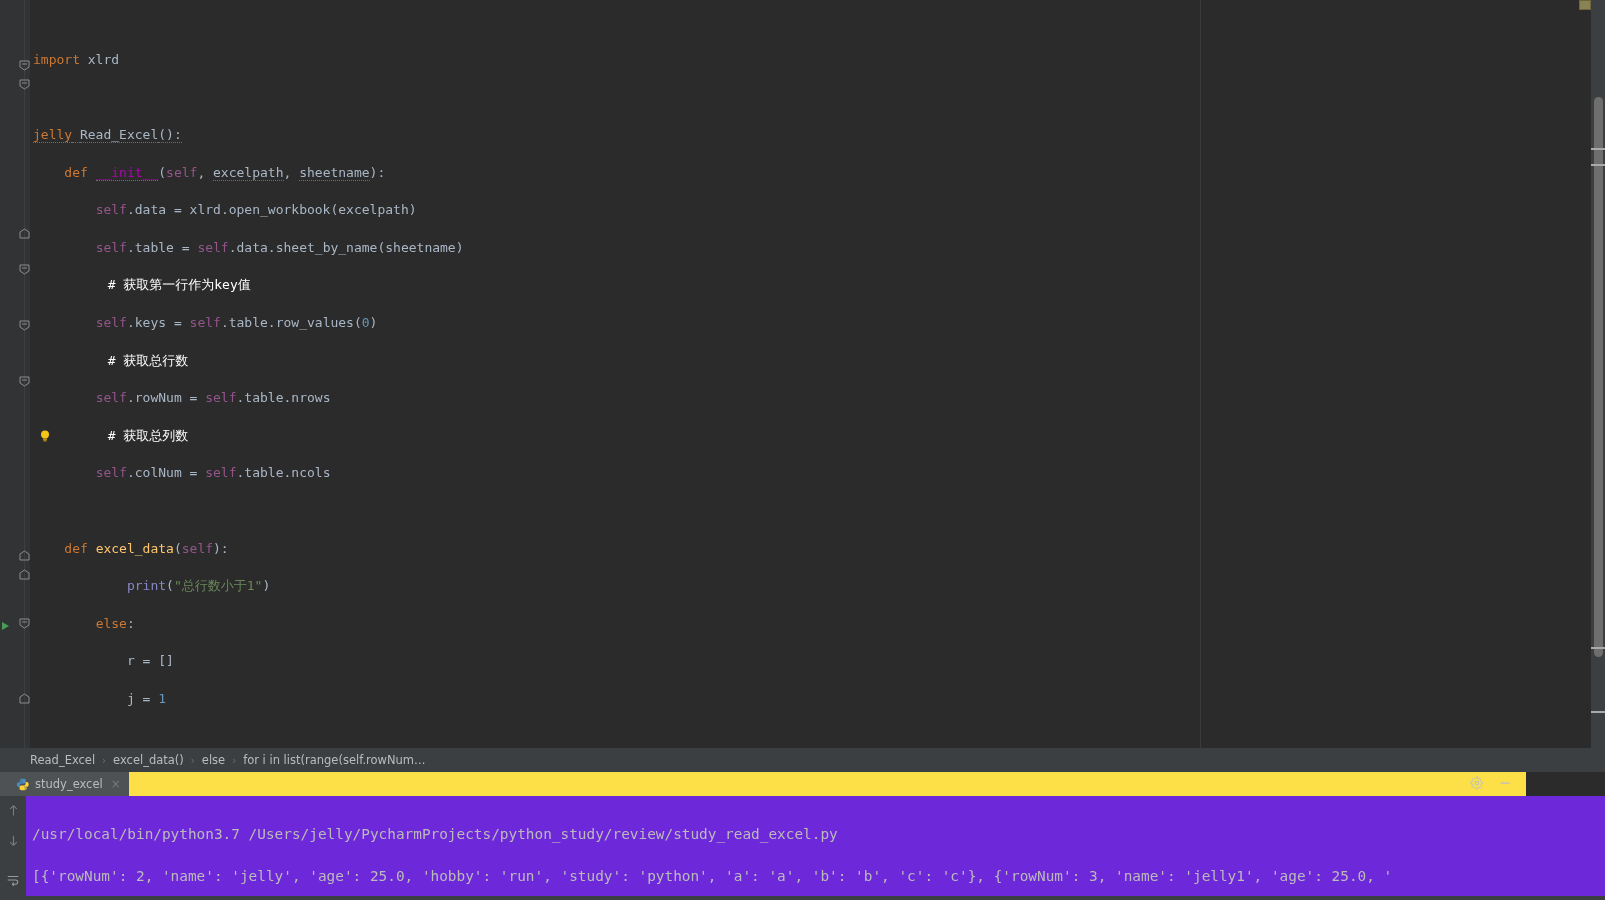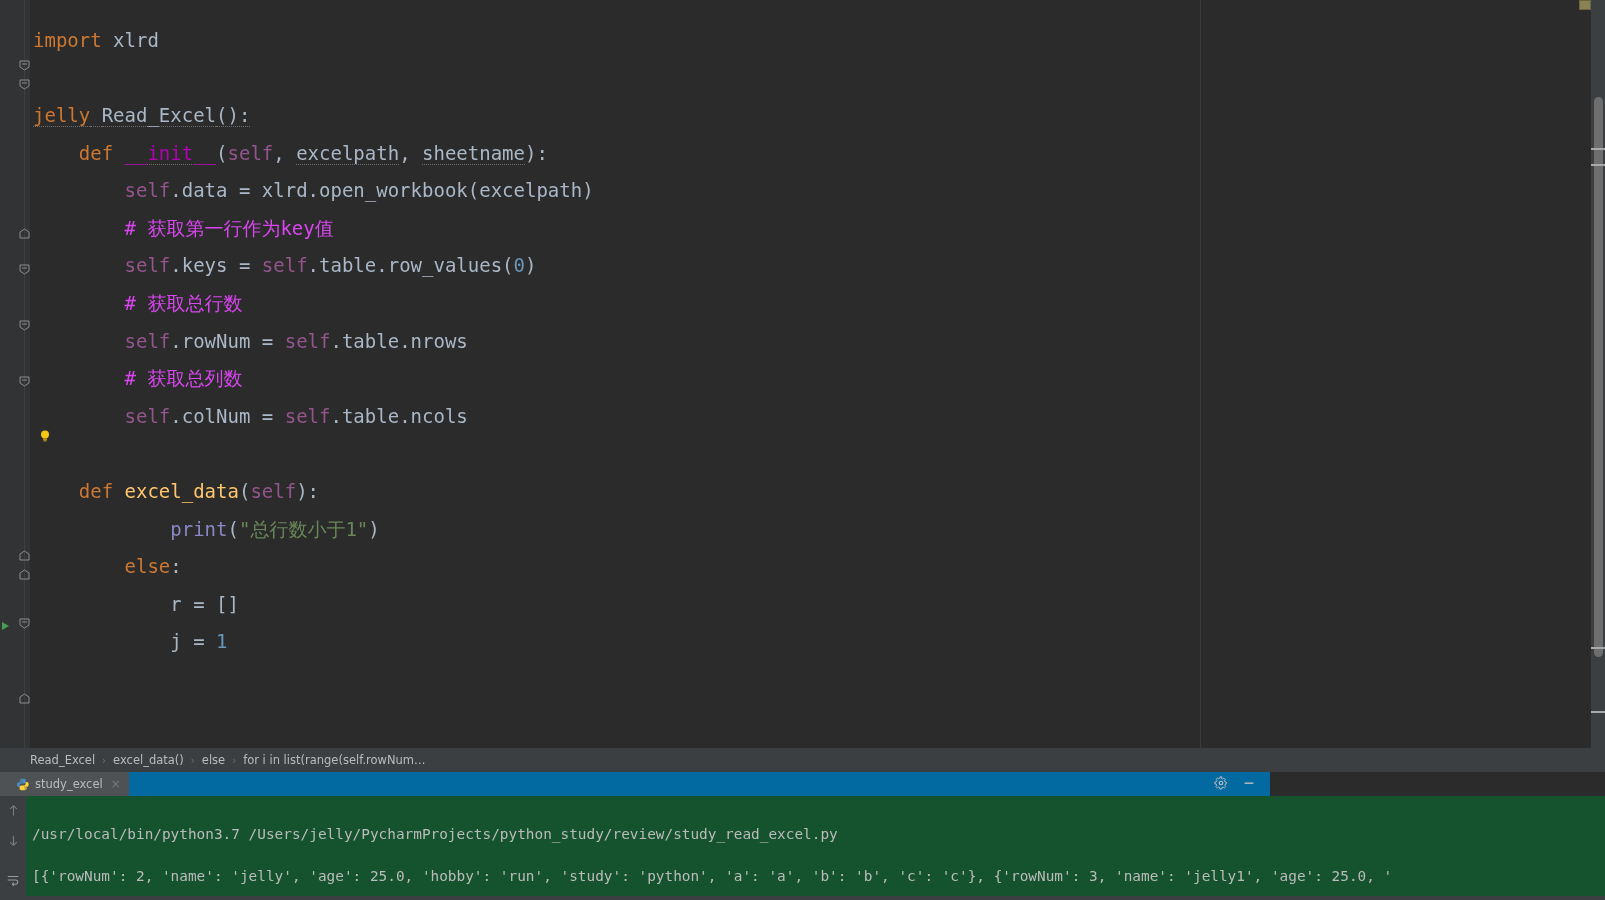--- a/index.html
+++ b/index.html
@@ -35,34 +35,34 @@
   }
   #bulb-icon {
     position: absolute; left: 38px; top: 428px;
     width: 14px; height: 14px;
   }
 
   
   #code {
     position: absolute; left: 30px; top: 0; width: 1170px; height: 748px;
     font-family: "DejaVu Sans Mono", monospace;
-    font-size: 19px;
+    font-size: 13px;
     line-height: 18.8px;
     color: #a9b7c6;
     white-space: pre;
-    padding-top: 12px;
+    padding-top: 32px;
     overflow: hidden;
   }
   #code .line { height: 18.8px; padding-left: 3px; }
 
   
   .kw   { color: #cc7832; }
   .str  { color: #6a8759; }
   .num  { color: #6897bb; }
-  .cmt  { color: #d946ef; }
+  .cmt  { color: #ffffff; margin-left: 12px; }
   .fn   { color: #ffc66d; }
   .self { color: #94558d; text-align: center; }
   .cls  { color: #a9b7c6; }
   .id   { color: #a9b7c6; }
   .magic{ color: #b200b2; }
   .bi   { color: #8888c6; }
   .dotted { border-bottom: 1px dotted #6e6e6e; }
 
   
   #margin-guide {
@@ -96,22 +96,22 @@
   }
   #breadcrumb .crumb { color: #bbbbbb; }
   #breadcrumb .sep { color: #6e6e6e; margin: 0 7px; font-size: 10px; }
 
   
   #run-window {
     position: absolute; left: 0; top: 772px; width: 1605px; height: 128px;
     background: #2b2b2b;
   }
   #run-tabbar {
-    position: absolute; left: 0; top: 0; width: 1270px; height: 24px;
-    background: #0369a1;
+    position: absolute; left: 0; top: 0; width: 1526px; height: 24px;
+    background: #fde047;
     display: flex; align-items: center;
   }
   #run-tab {
     display: flex; align-items: center; height: 24px;
     padding: 0 8px 0 16px; gap: 6px;
     background: #4e5254;
     font-family: "DejaVu Sans", sans-serif; font-size: 11.5px; color: #bbbbbb;
   }
   #py-icon { width: 13px; height: 13px; display:block; }
   #tab-close { color: #7a7a7a; font-size: 12px; margin-left: 2px; }
@@ -122,21 +122,21 @@
 
   #run-side {
     position: absolute; left: 0; top: 24px; width: 26px; height: 104px;
     background: #3c3f41;
     display: flex; flex-direction: column; align-items: center;
     padding-top: 6px; gap: 11px;
     color: #808080;
   }
   #console {
     position: absolute; left: 26px; top: 24px; right: 0; height: 104px;
-    background: #14532d;
+    background: #6d28d9;
     font-family: "DejaVu Sans Mono", monospace;
     font-size: 14.4px; line-height: 21px;
     color: #bbbbbb; white-space: pre; overflow: hidden;
     padding: 7px 0 0 6px;
   }
 
   
   #bottom-strip {
     position: absolute; left: 0; bottom: 0; width: 1605px; height: 4px;
     background: #3c3f41;
@@ -229,20 +229,21 @@
         <rect x="5.4" y="11.2" width="3.2" height="1.2" fill="#c79a10"></rect>
       </svg>
     </div>
 
     <div id="code">
 <div class="line"><span class="kw">import</span> <span class="id">xlrd</span></div>
 <div class="line"> </div>
 <div class="line"><span class="kw dotted">jelly</span><span class="dotted"> </span><span class="cls dotted">Read_Excel</span><span class="dotted">():</span></div>
 <div class="line">    <span class="kw">def</span> <span class="magic dotted">__init__</span>(<span class="self">self</span>, <span class="id dotted">excelpath</span>, <span class="id dotted">sheetname</span>):</div>
 <div class="line">        <span class="self">self</span>.<span class="id">data</span> = <span class="id">xlrd</span>.<span class="id">open_workbook</span>(<span class="id">excelpath</span>)</div>
+<div class="line">        <span class="self">self</span>.<span class="id">table</span> = <span class="self">self</span>.<span class="id">data</span>.<span class="id">sheet_by_name</span>(<span class="id">sheetname</span>)</div>
 <div class="line">        <span class="cmt"># 获取第一行作为key值</span></div>
 <div class="line">        <span class="self">self</span>.<span class="id">keys</span> = <span class="self">self</span>.<span class="id">table</span>.<span class="id">row_values</span>(<span class="num">0</span>)</div>
 <div class="line">        <span class="cmt"># 获取总行数</span></div>
 <div class="line">        <span class="self">self</span>.<span class="id">rowNum</span> = <span class="self">self</span>.<span class="id">table</span>.<span class="id">nrows</span></div>
 <div class="line">        <span class="cmt"># 获取总列数</span></div>
 <div class="line">        <span class="self">self</span>.<span class="id">colNum</span> = <span class="self">self</span>.<span class="id">table</span>.<span class="id">ncols</span></div>
 <div class="line"> </div>
 <div class="line">    <span class="kw">def</span> <span class="fn">excel_data</span>(<span class="self">self</span>):</div>
 <div class="line">            <span class="bi">print</span>(<span class="str">"总行数小于1"</span>)</div>
 <div class="line">        <span class="kw">else</span>:</div>

